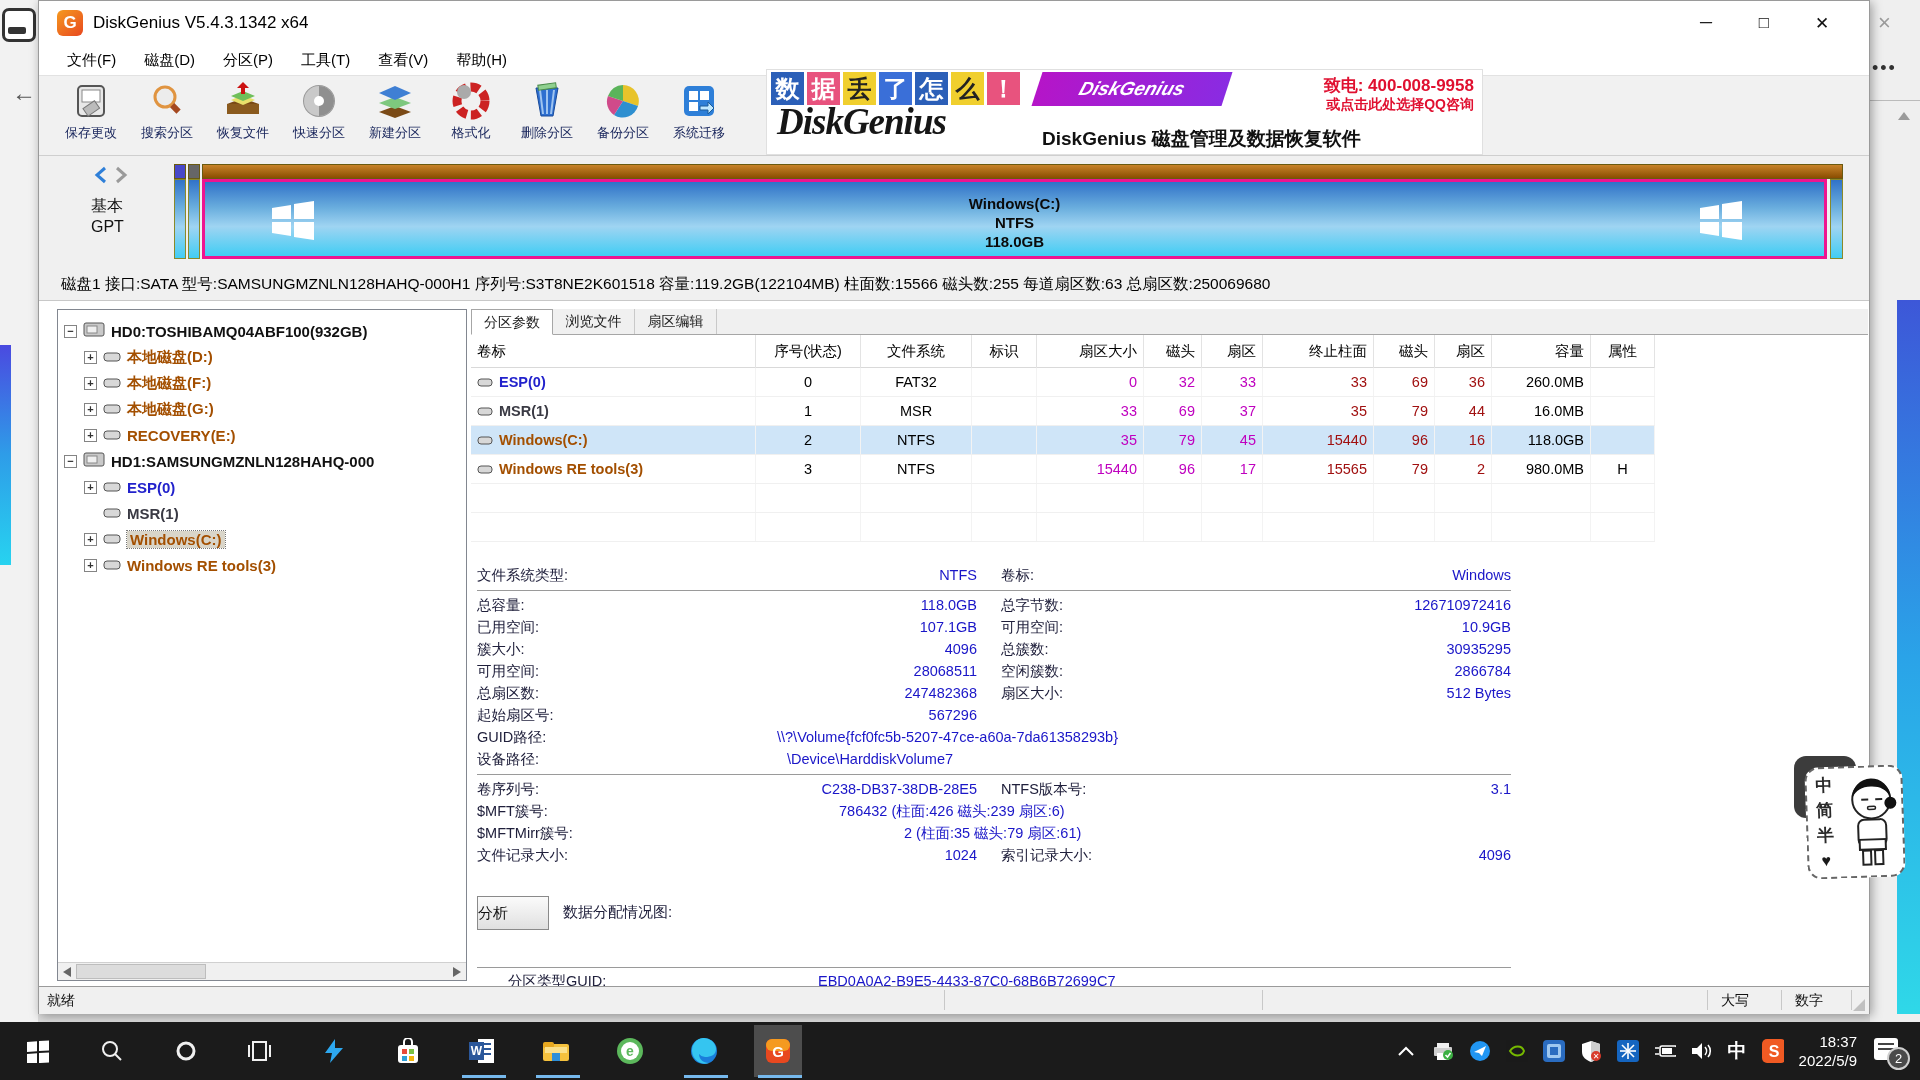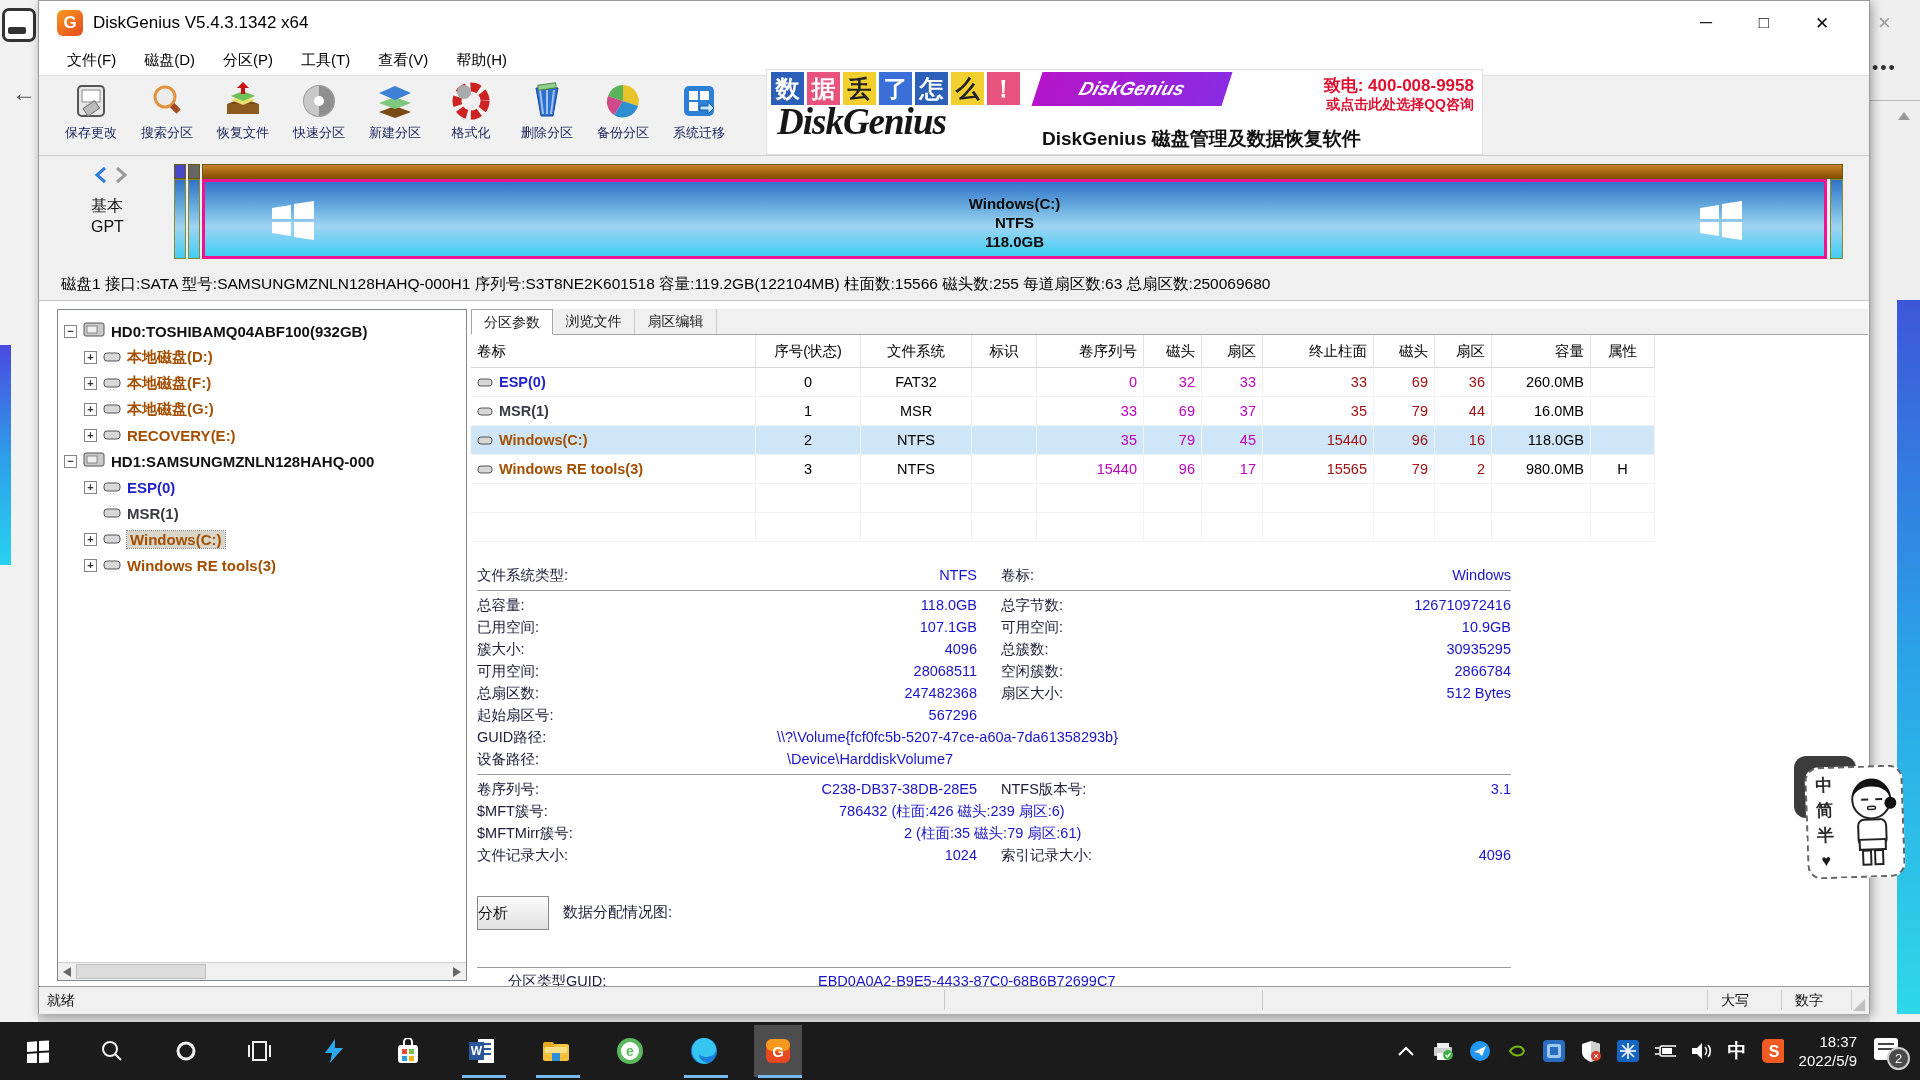--- a/index.html
+++ b/index.html
@@ -429,21 +429,21 @@
     <div class="tab">浏览文件</div>
     <div class="tab">扇区编辑</div>
   </div>
 
   <div class="abs ptable">
     <div class="trh">
       <div class="al">卷标</div>
         <div class="ac">序号(状态)</div>
       <div class="ac">文件系统</div>
         <div class="ac">标识</div>
-      <div class="ar">卷序列号</div>
+      <div class="ar">扇区大小</div>
         <div class="ar">磁头</div>
       <div class="ar">扇区</div>
         <div class="ar">终止柱面</div>
       <div class="ar">磁头</div>
         <div class="ar">扇区</div>
       <div class="ar">容量</div>
         <div class="ac">属性</div>
     </div>
     <div class="trd">
       <div class="vol">

